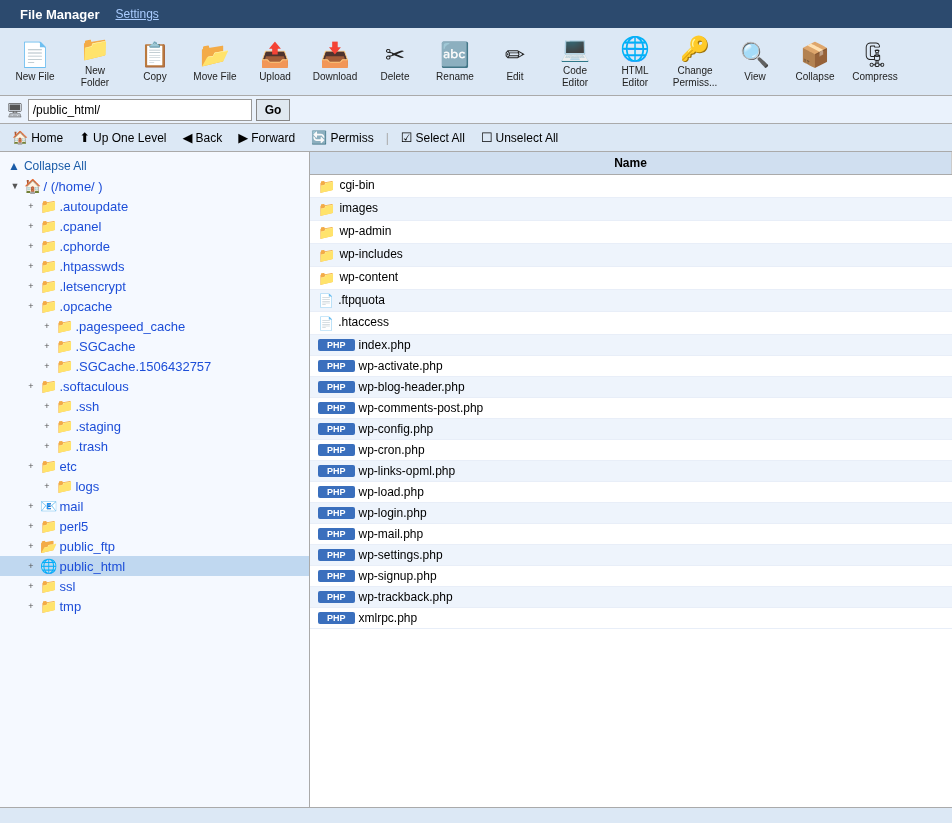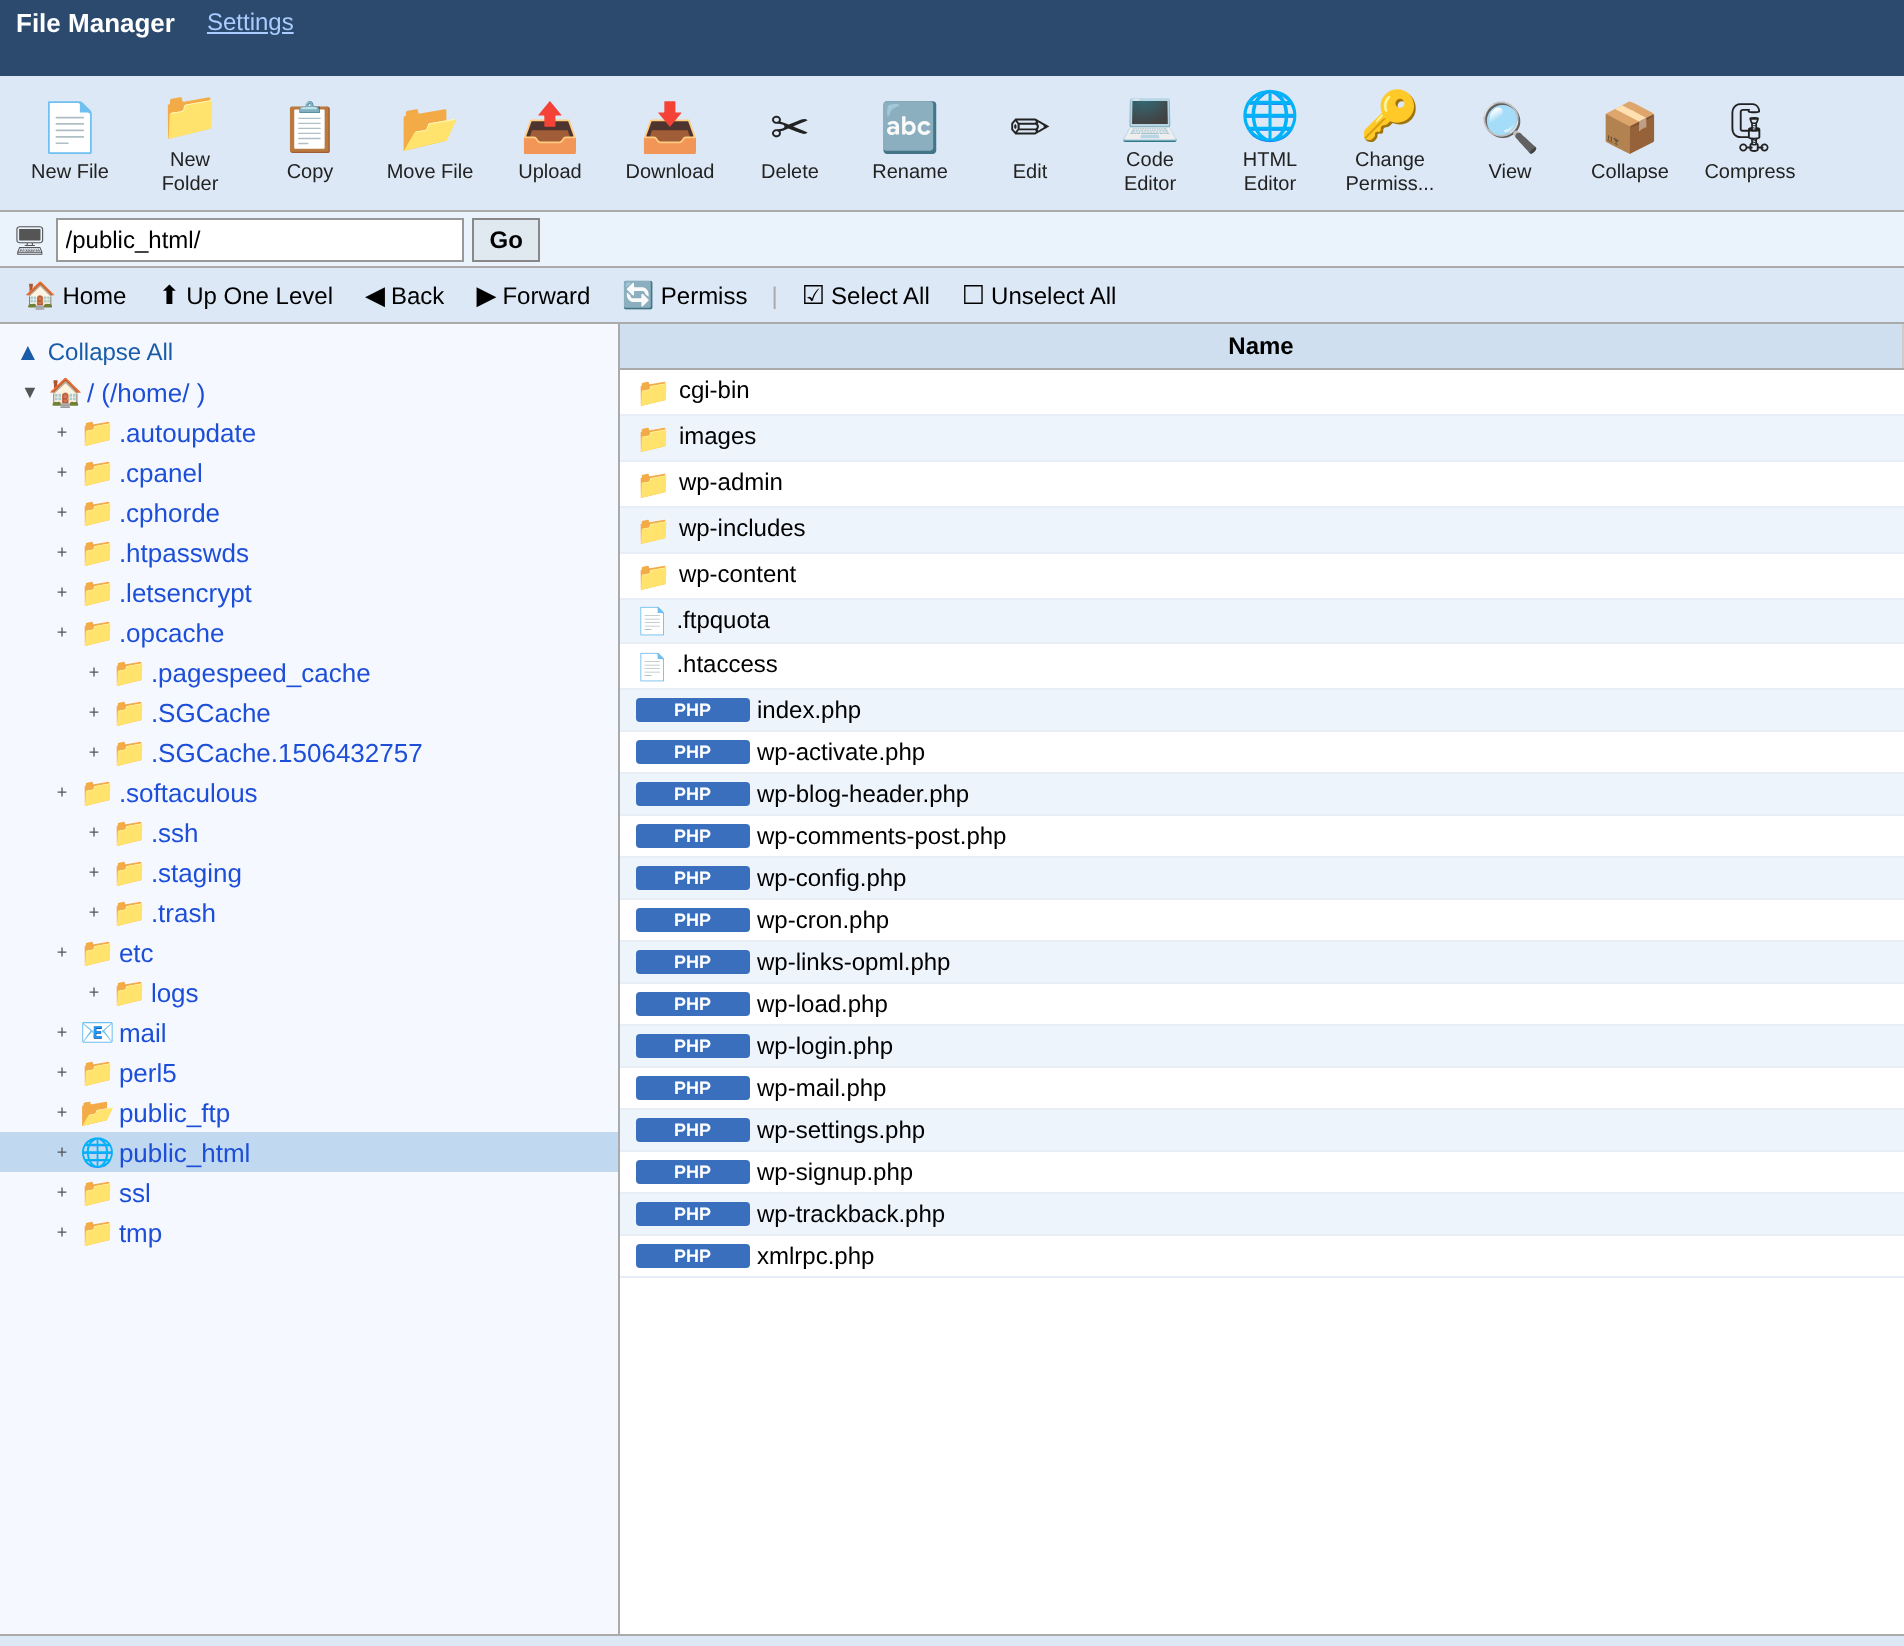--- a/index.html
+++ b/index.html
@@ -2,25 +2,25 @@
 <html><head>
   <meta charset="utf-8">
   <style>
     * { box-sizing: border-box; margin: 0; padding: 0; }
     body { font-family: Arial, sans-serif; font-size: 12px; background: #fff; overflow: hidden; width: 952px; height: 823px; }
 
     
     .title-bar {
       background: #2c4a6e;
       color: #fff;
-      padding: 4px 8px;
-      display: flex;
-      align-items: flex-start;
+      padding: 4px 20px;
+      display: flex;
+      align-items: center;
       gap: 16px;
-      height: 38px;
+      height: 28px;
     }
     .title-bar .app-title { font-size: 13px; font-weight: bold; }
     .title-bar .settings-link { font-size: 12px; color: #aaccff; text-decoration: underline; cursor: pointer; }
 
     
     .toolbar {
       background: #dce8f5;
       border-bottom: 1px solid #aaa;
       display: flex;
       align-items: center;
@@ -53,21 +53,21 @@
       border-bottom: 1px solid #aaa;
       display: flex;
       align-items: center;
       padding: 3px 6px;
       height: 28px;
       gap: 4px;
     }
     .address-bar .addr-icon { font-size: 14px; color: #555; }
     .address-bar input {
       height: 22px;
-      width: 204px;
+      width: 224px;
       border: 1px solid #999;
       padding: 1px 4px;
       font-size: 12px;
       background: #fff;
     }
     .address-bar .go-btn {
       height: 22px;
       padding: 0 8px;
       background: #e0e8f0;
       border: 1px solid #888;
@@ -180,21 +180,21 @@
       vertical-align: middle;
     }
     .file-icon { font-size: 14px; margin-right: 4px; vertical-align: middle; }
 
     .php-badge {
       display: inline-block;
       background: #3a6fbd;
       color: #fff;
       font-size: 9px;
       font-weight: bold;
-      padding: 1px 19px;
+      padding: 1px 9px;
       border-radius: 2px;
       margin-right: 4px;
       vertical-align: middle;
     }
 
     
     .status-bar {
       background: #dce8f5;
       border-top: 1px solid #aaa;
       height: 18px;

